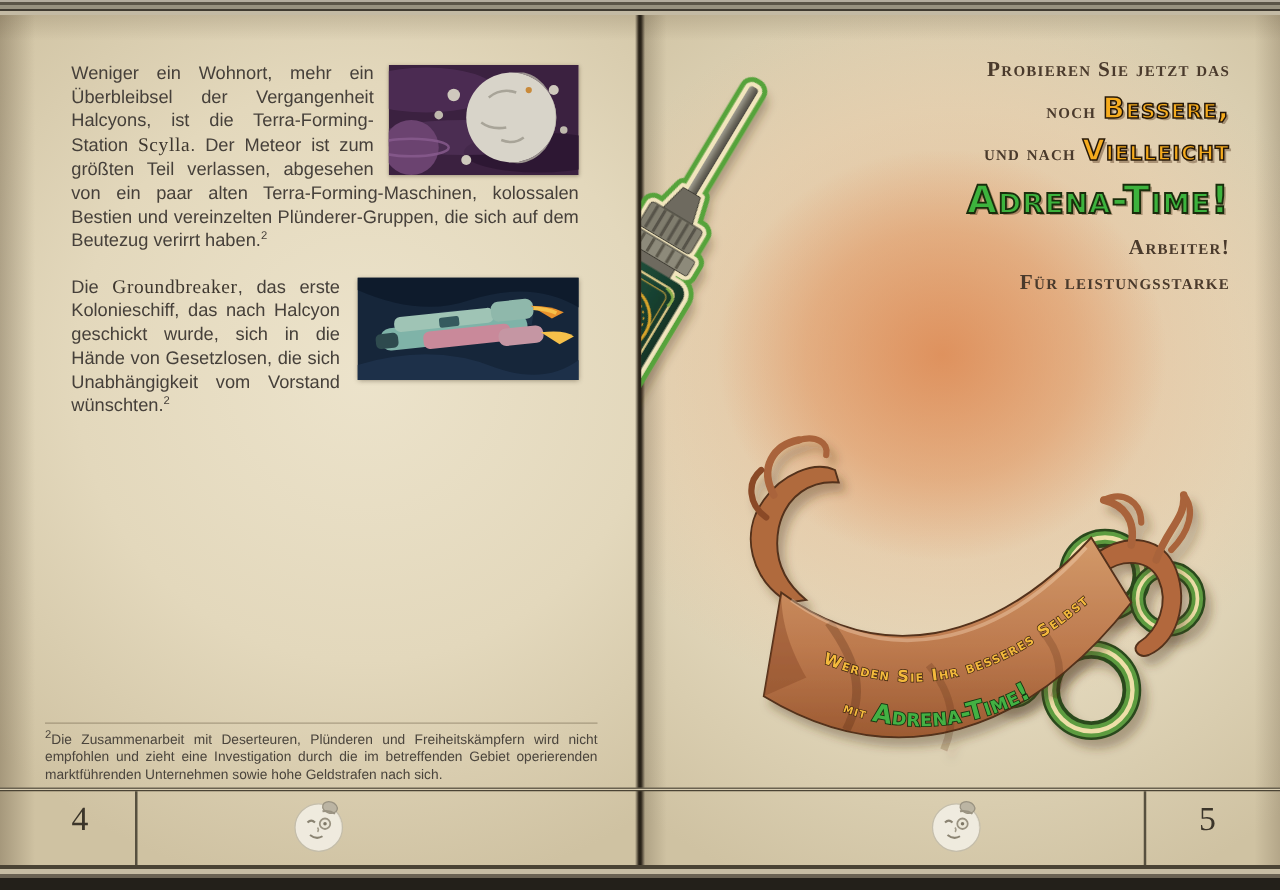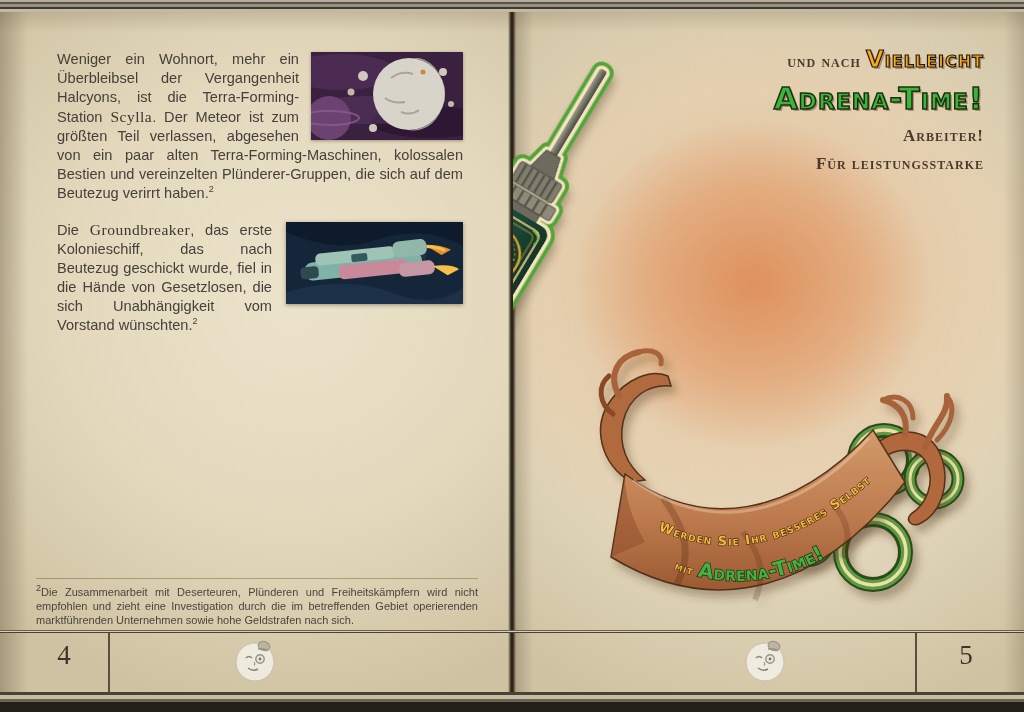--- a/index.html
+++ b/index.html
@@ -112,21 +112,21 @@
           <rect x="52" y="40" width="70" height="14" rx="5" fill="#c9899a"></rect>
           <rect x="108" y="22" width="34" height="16" rx="6" fill="#8fb8ab"></rect>
           <rect x="112" y="44" width="36" height="14" rx="6" fill="#c596a3"></rect>
           <rect x="14" y="38" width="18" height="12" rx="4" fill="#2e4a4e"></rect>
           <rect x="66" y="30" width="16" height="8" rx="2" fill="#355a5e"></rect>
           <path d="M140,28 q18,2 26,8 l-10,4 Z" fill="#e8912c"></path>
           <path d="M146,50 q20,0 26,6 l-12,5 Z" fill="#f6c04a"></path>
           <path d="M142,30 q12,2 18,6" stroke="#f6c04a" stroke-width="3" fill="none"></path>
         </g>
       </svg>
-      <span>Die </span><span class="serif-name">Groundbreaker</span><span>, das erste Kolonieschiff, das nach Beutezug geschickt wurde, fiel in die Hände von Gesetzlosen, die sich Unabhängigkeit vom Vorstand wünschten.</span><sup>2</sup>
+      <span>Die </span><span class="serif-name">Groundbreaker</span><span>, das erste Kolonieschiff, das nach Halcyon geschickt wurde, sich in die Hände von Gesetzlosen, die sich Unabhängigkeit vom Vorstand wünschten.</span><sup>2</sup>
     </div>
 
     <div class="footnote">
       <sup>2</sup><span>Die Zusammenarbeit mit Deserteuren, Plünderen und Freiheitskämpfern wird nicht empfohlen und zieht eine Investigation durch die im betreffenden Gebiet operierenden marktführenden Unternehmen sowie hohe Geldstrafen nach sich.</span>
     </div>
   </div>
 
   <div class="page page-right">
 
     <svg class="art" width="511" height="680" viewBox="0 0 511 680">
@@ -254,20 +254,22 @@
       </text>
       <text font-family="DejaVu Sans, sans-serif" font-weight="800" style="paint-order:stroke;font-variant:small-caps">
         <textPath href="#rb2" startOffset="14">
           <tspan font-size="11" letter-spacing="1" fill="#f3b93c" stroke="#3c2410" stroke-width="1">mit </tspan>
           <tspan font-size="20" letter-spacing=".5" fill="#43b143" stroke="#123310" stroke-width="1.4">Adrena-Time!</tspan>
         </textPath>
       </text>
     </svg>
 
     <div class="ad">
+      <div class="ad-line sc">Probieren Sie jetzt das</div>
+      <div class="ad-line"><span class="sc">noch </span><span class="deco deco-yellow">Bessere,</span></div>
       <div class="ad-line"><span class="sc">und nach </span><span class="deco deco-yellow">Vielleicht</span></div>
       <div class="ad-line ad-product"><span class="deco deco-green">Adrena-Time!</span></div>
       <div class="ad-line sc">Arbeiter!</div>
       <div class="ad-line sc">Für leistungsstarke</div>
     </div>
   </div>
 
   <div class="spine"></div>
 
   <div class="footer-rule-top"></div>

